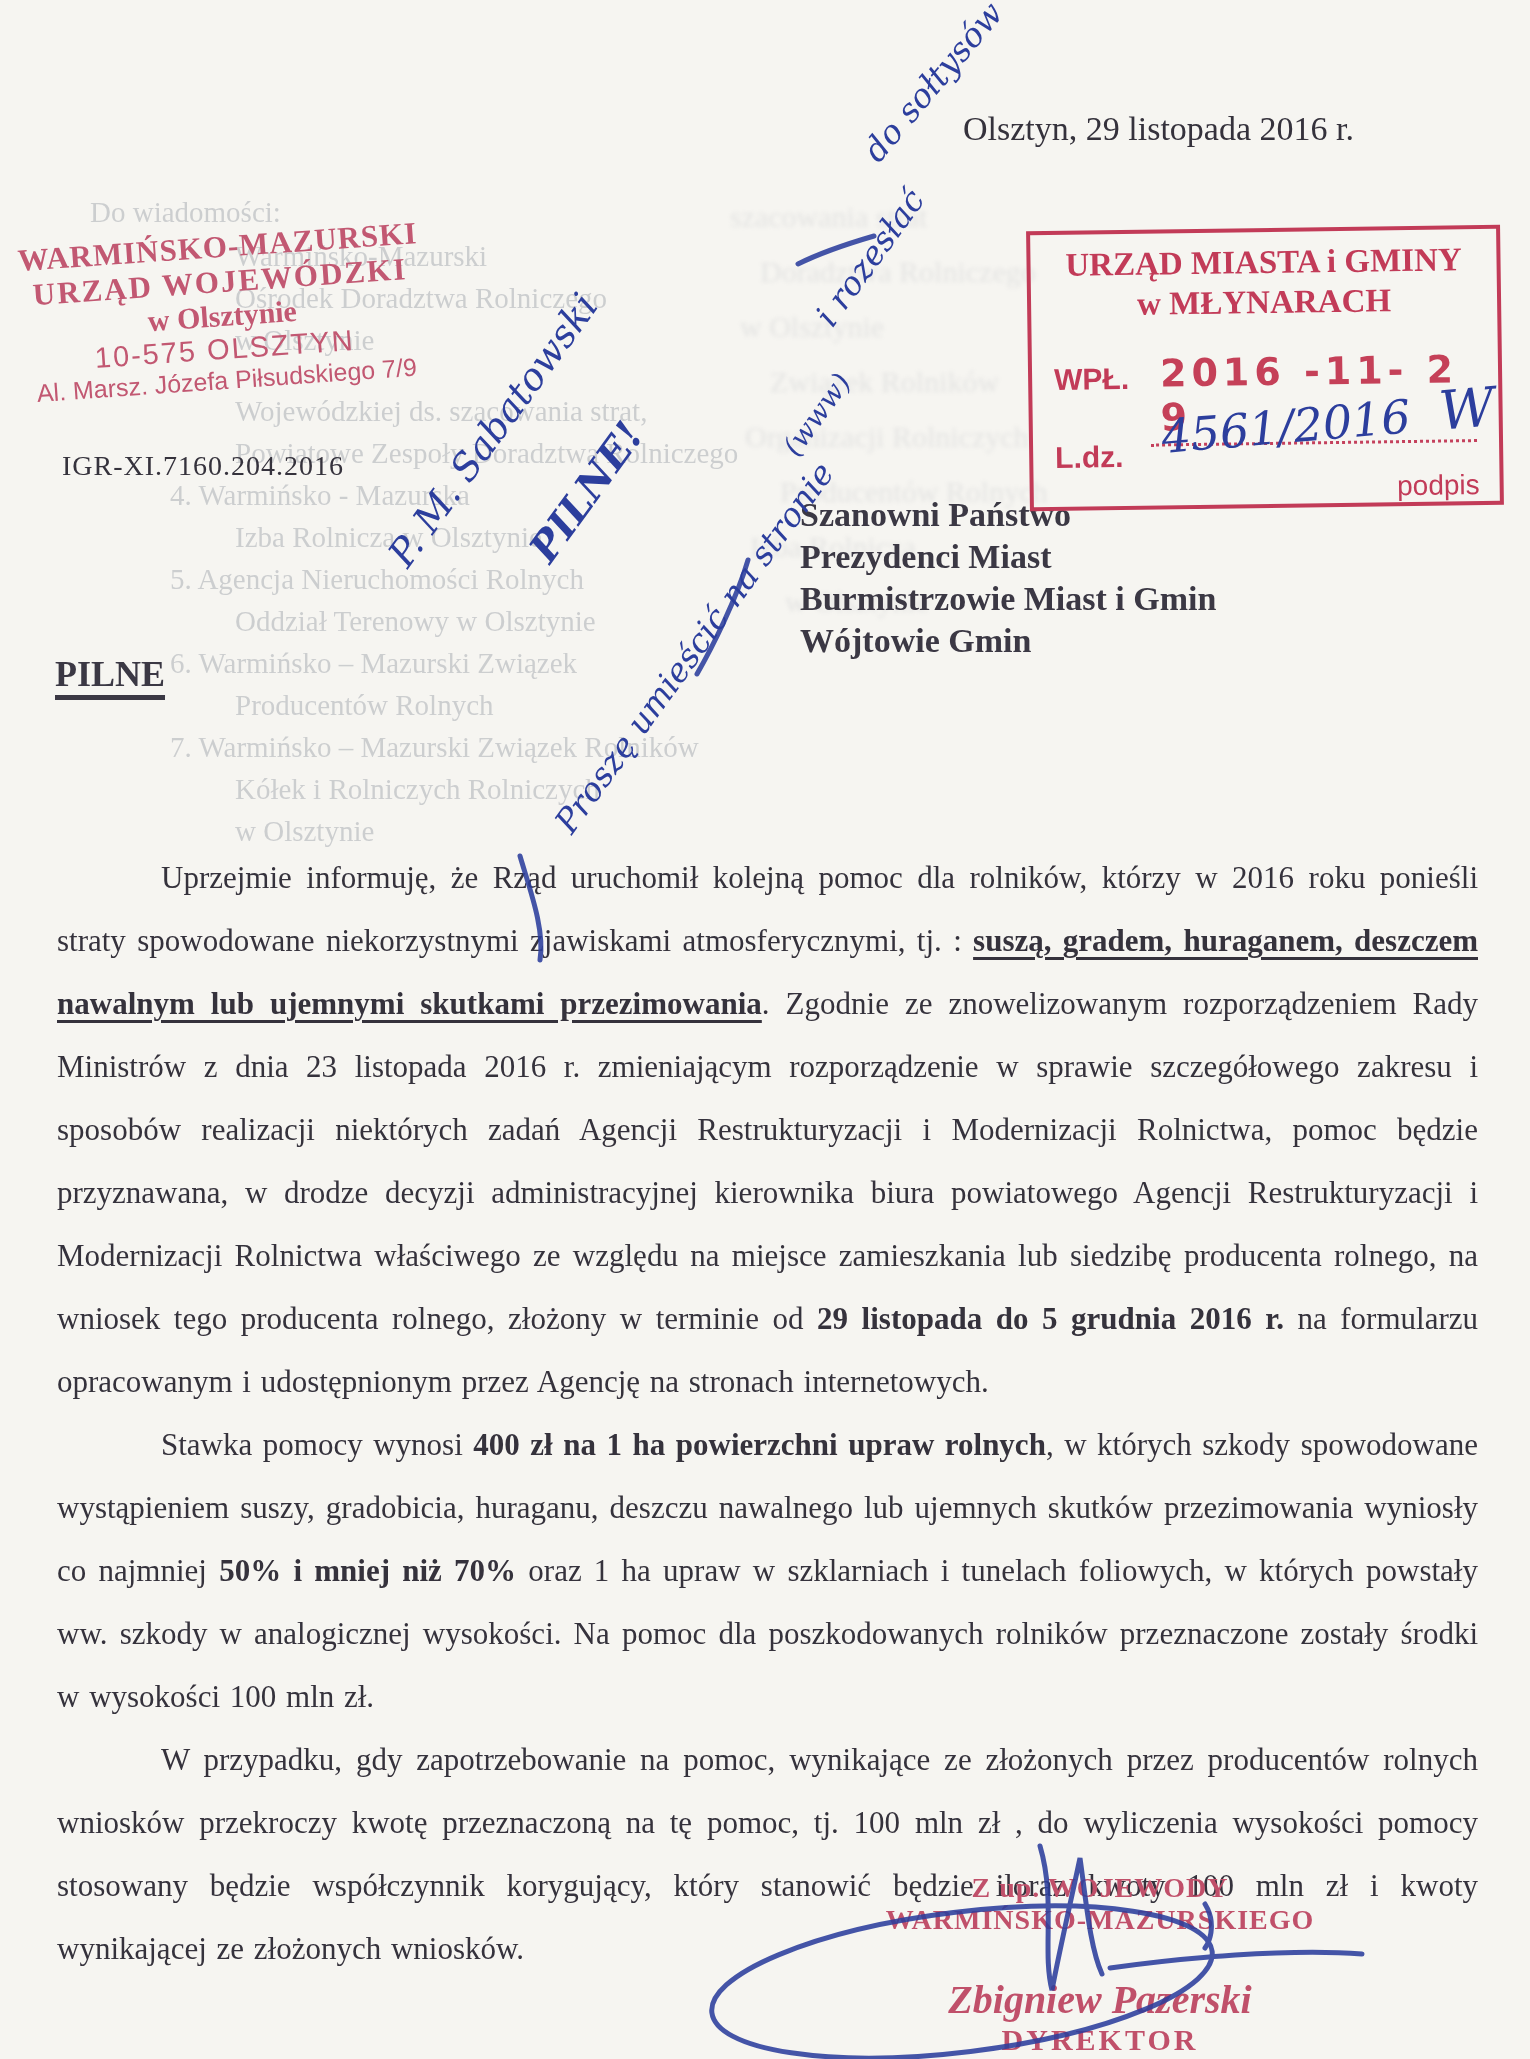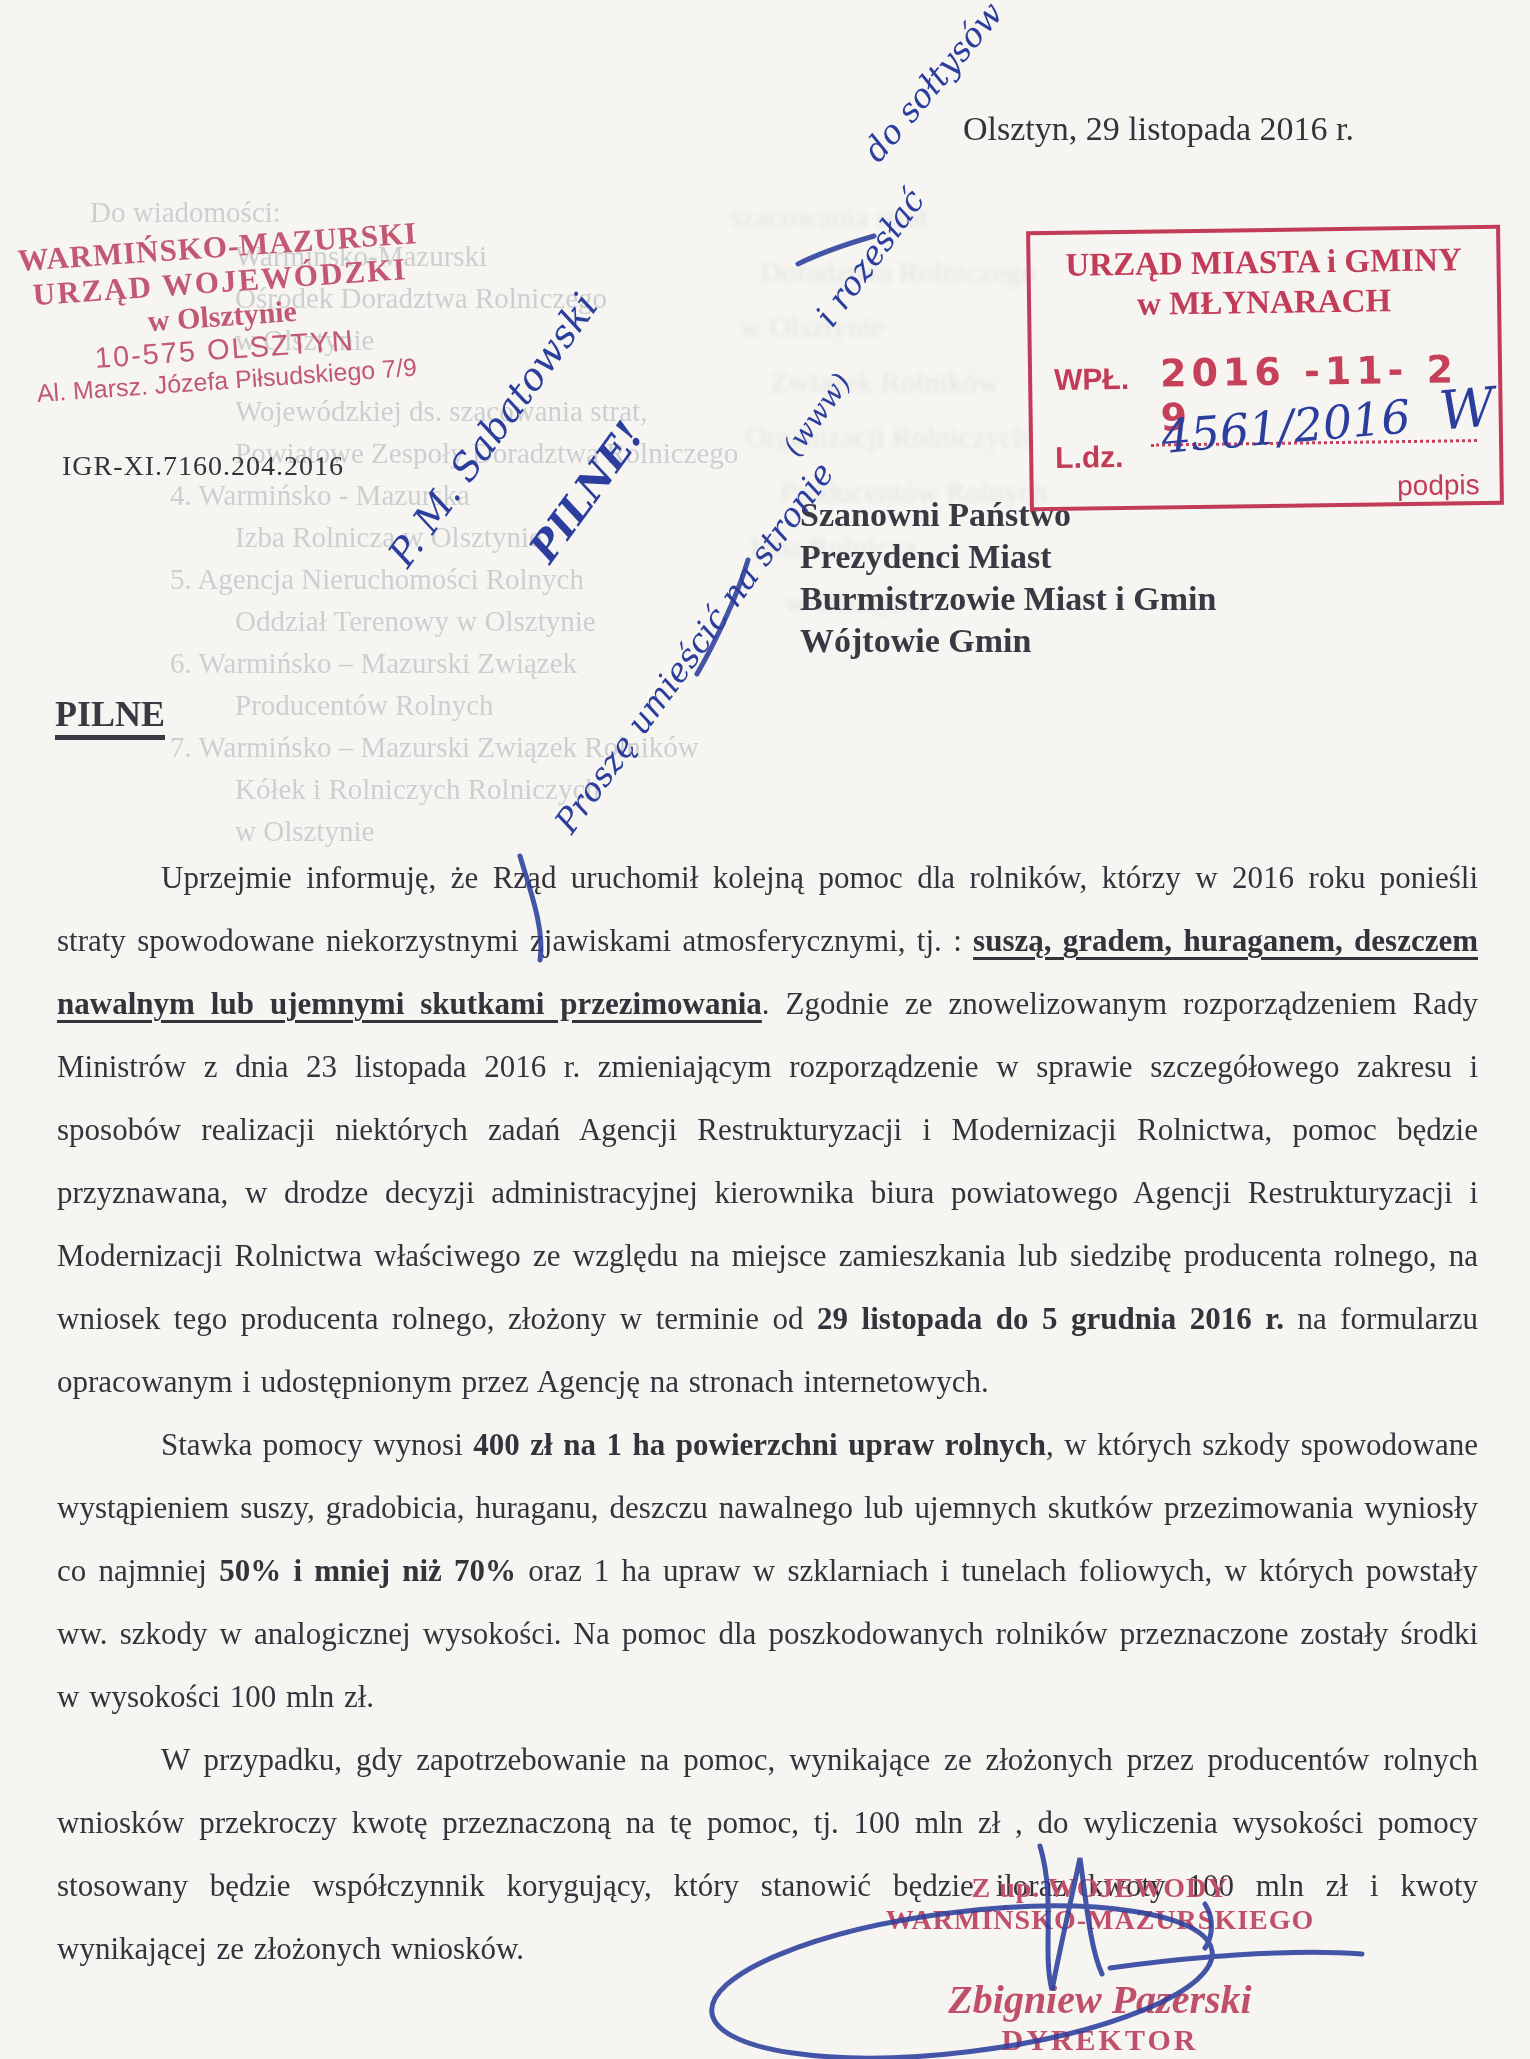--- a/index.html
+++ b/index.html
@@ -20,21 +20,21 @@
     font-family:"Liberation Serif",serif;
   }
   
   .dateline{position:absolute;left:963px;top:110px;font-size:34px;z-index:2;}
   .refline{position:absolute;left:62px;top:450px;font-size:28px;letter-spacing:1px;z-index:2;}
   .addressee{position:absolute;left:800px;top:494px;z-index:2;}
   .addressee div{font-size:34px;font-weight:bold;line-height:42px;color:#3b3844;}
   .pilne{
     position:absolute;left:55px;top:653px;font-size:36px;font-weight:bold;z-index:2;
     color:#3b3844;border-bottom:4px solid #3b3844;padding-bottom:1px;
-    text-decoration:underline;text-decoration-thickness:2px;text-underline-offset:9px;margin-top:40px;
+    text-decoration:underline;text-decoration-thickness:2px;text-underline-offset:9px;
   }
   .body-text{
     position:absolute;left:57px;top:846px;width:1421px;z-index:2;
     font-size:31px;line-height:63px;text-align:justify;word-spacing:2px;color:#35323c;
   }
   .body-text p{margin:0;text-indent:104px;}
   .b{font-weight:bold;}
   .bu{font-weight:bold;text-decoration:underline;text-decoration-thickness:3px;text-underline-offset:6px;}
   
   .sender-stamp{

